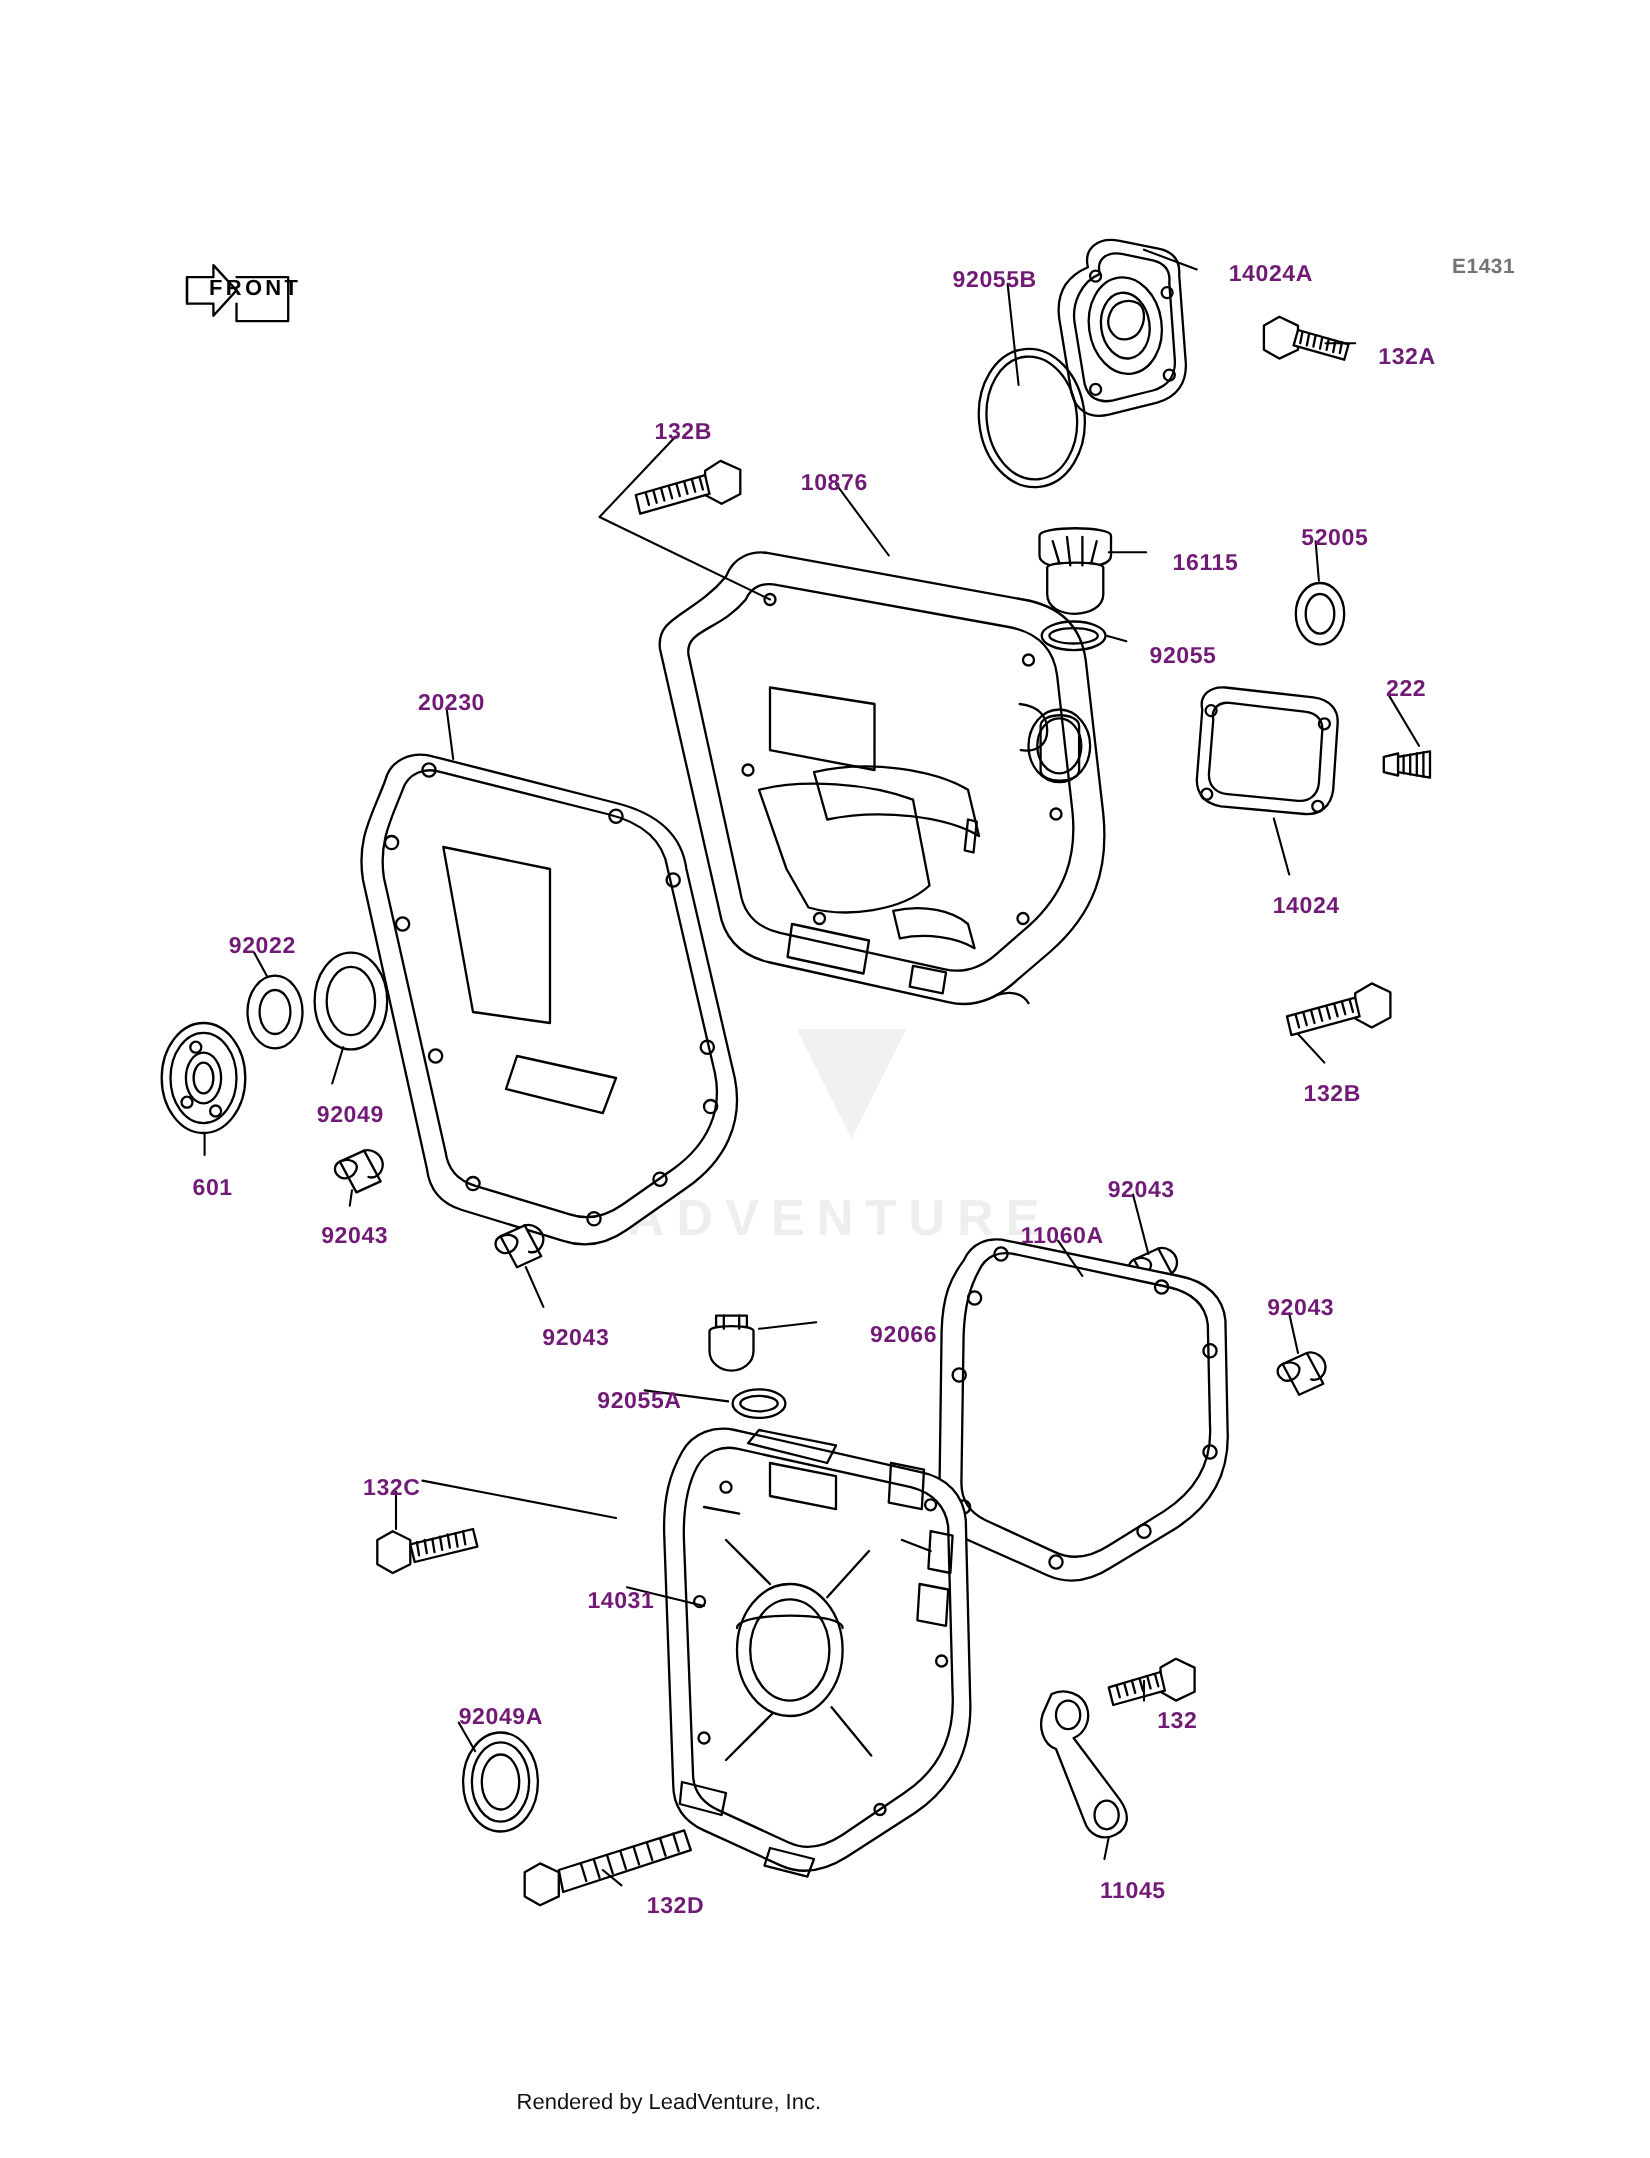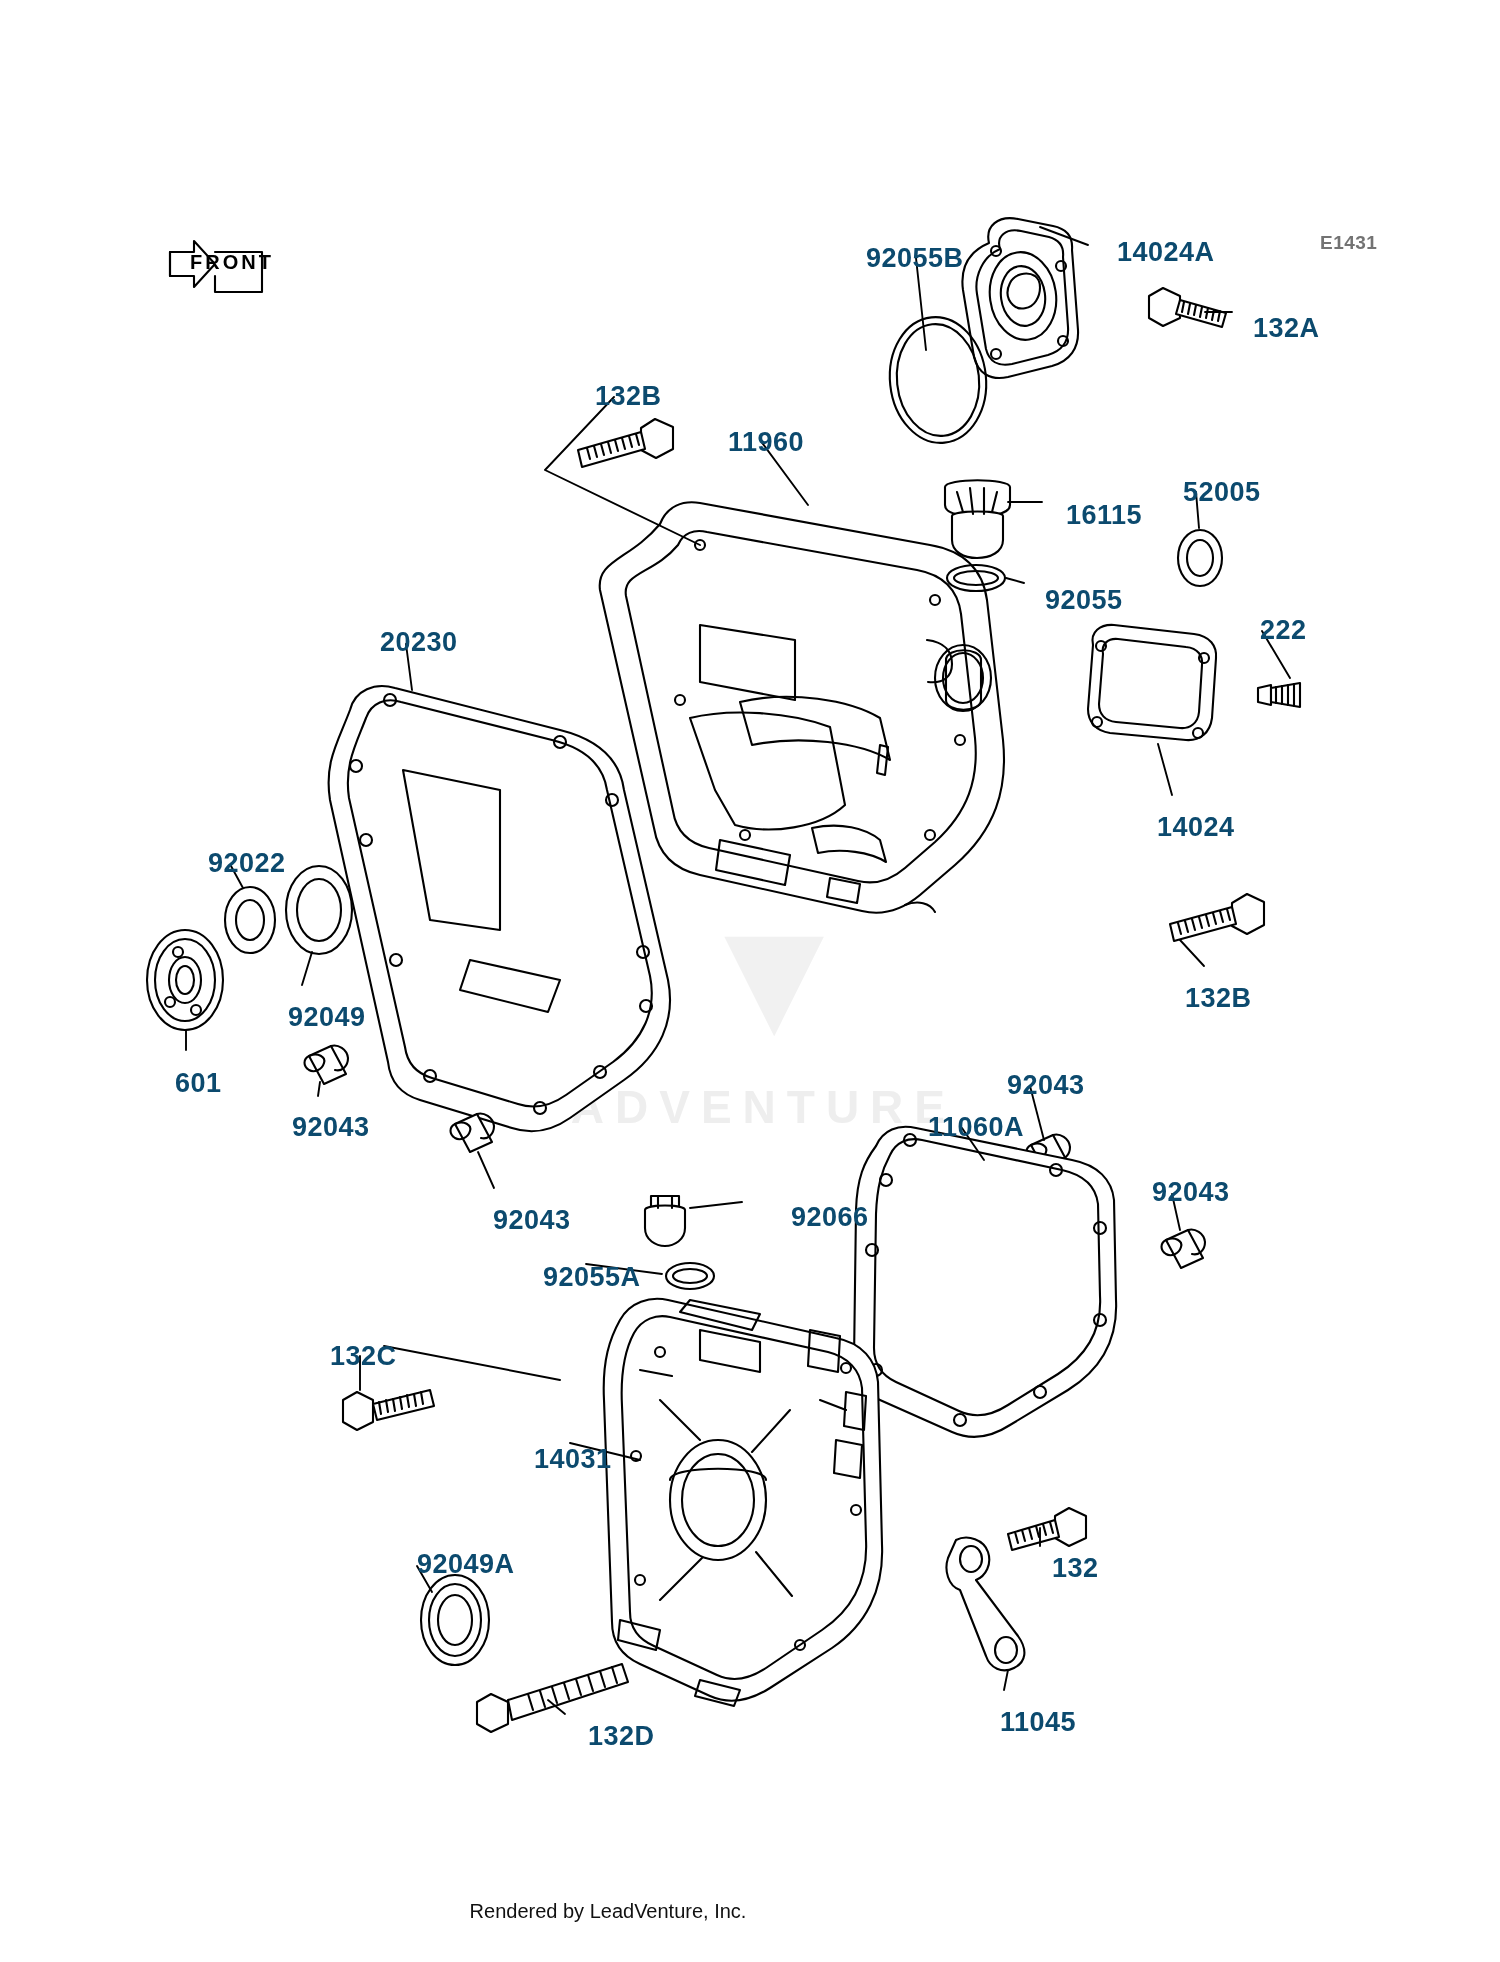--- a/index.html
+++ b/index.html
@@ -13,23 +13,23 @@
   #page {
     position: relative;
     width: 1500px;
     height: 1962px;
     background: #ffffff;
     overflow: hidden;
   }
   .label {
     position: absolute;
     font-family: "Liberation Sans", sans-serif;
-    font-size: 27px;
+    font-size: 21px;
     font-weight: bold;
-    color: #0c4a6e;
+    color: #701a75;
     letter-spacing: 0.5px;
     white-space: nowrap;
   }
   .diagram-code {
     position: absolute;
     font-family: "Liberation Sans", sans-serif;
     font-size: 19px;
     font-weight: bold;
     color: #737373;
     letter-spacing: 0.5px;
@@ -442,21 +442,21 @@
     <span class="fr-text">FRONT</span>
   </div>
 
   <div class="diagram-code" style="left:1320px; top:232px;">E1431</div>
 
   <div id="labels">
       <div class="label" style="left: 866px; top: 243px;">92055B</div>
       <div class="label" style="left: 1117px; top: 237px;">14024A</div>
       <div class="label" style="left: 1253px; top: 313px;">132A</div>
       <div class="label" style="left: 595px; top: 381px;">132B</div>
-      <div class="label" style="left: 728px; top: 427px;">11960</div>
+      <div class="label" style="left: 728px; top: 427px;">10876</div>
       <div class="label" style="left: 1066px; top: 500px;">16115</div>
       <div class="label" style="left: 1183px; top: 477px;">52005</div>
       <div class="label" style="left: 1045px; top: 585px;">92055</div>
       <div class="label" style="left: 380px; top: 627px;">20230</div>
       <div class="label" style="left: 1260px; top: 615px;">222</div>
       <div class="label" style="left: 1157px; top: 812px;">14024</div>
       <div class="label" style="left: 208px; top: 848px;">92022</div>
       <div class="label" style="left: 288px; top: 1002px;">92049</div>
       <div class="label" style="left: 175px; top: 1068px;">601</div>
       <div class="label" style="left: 1185px; top: 983px;">132B</div>

